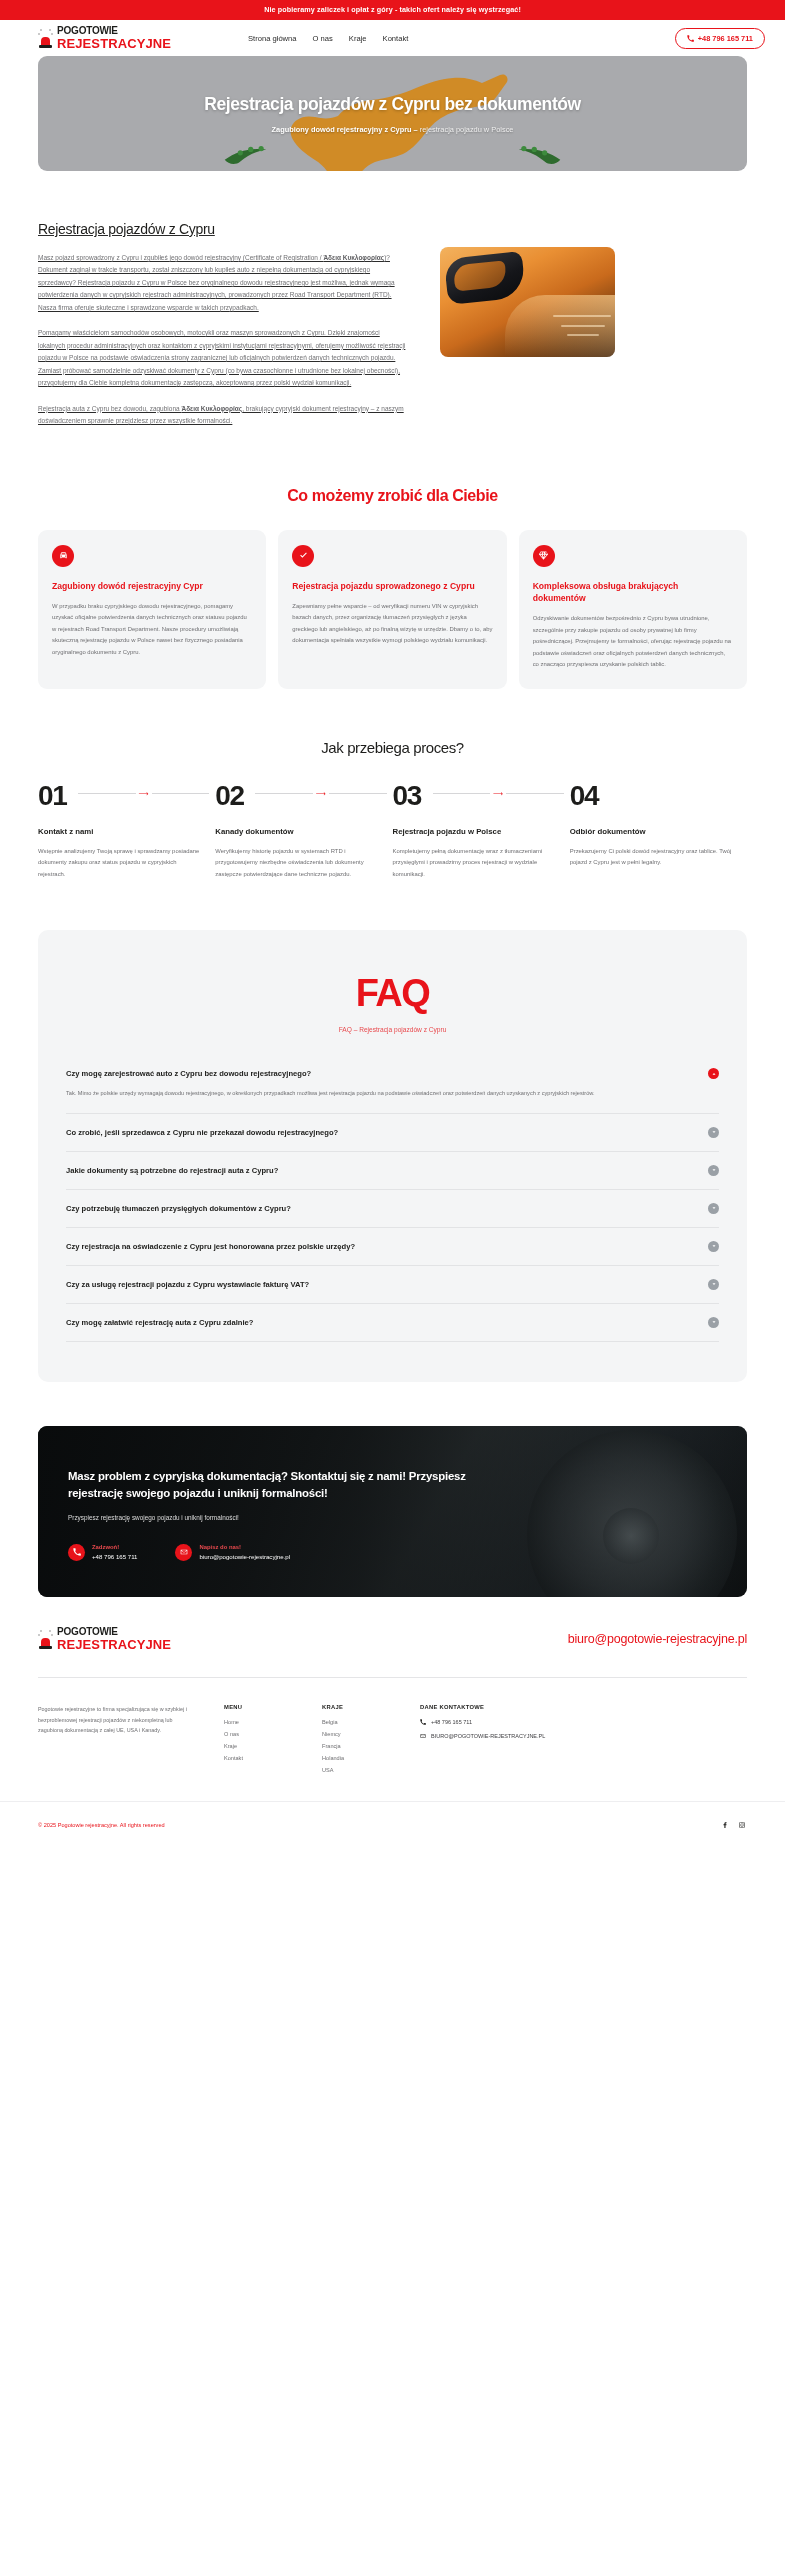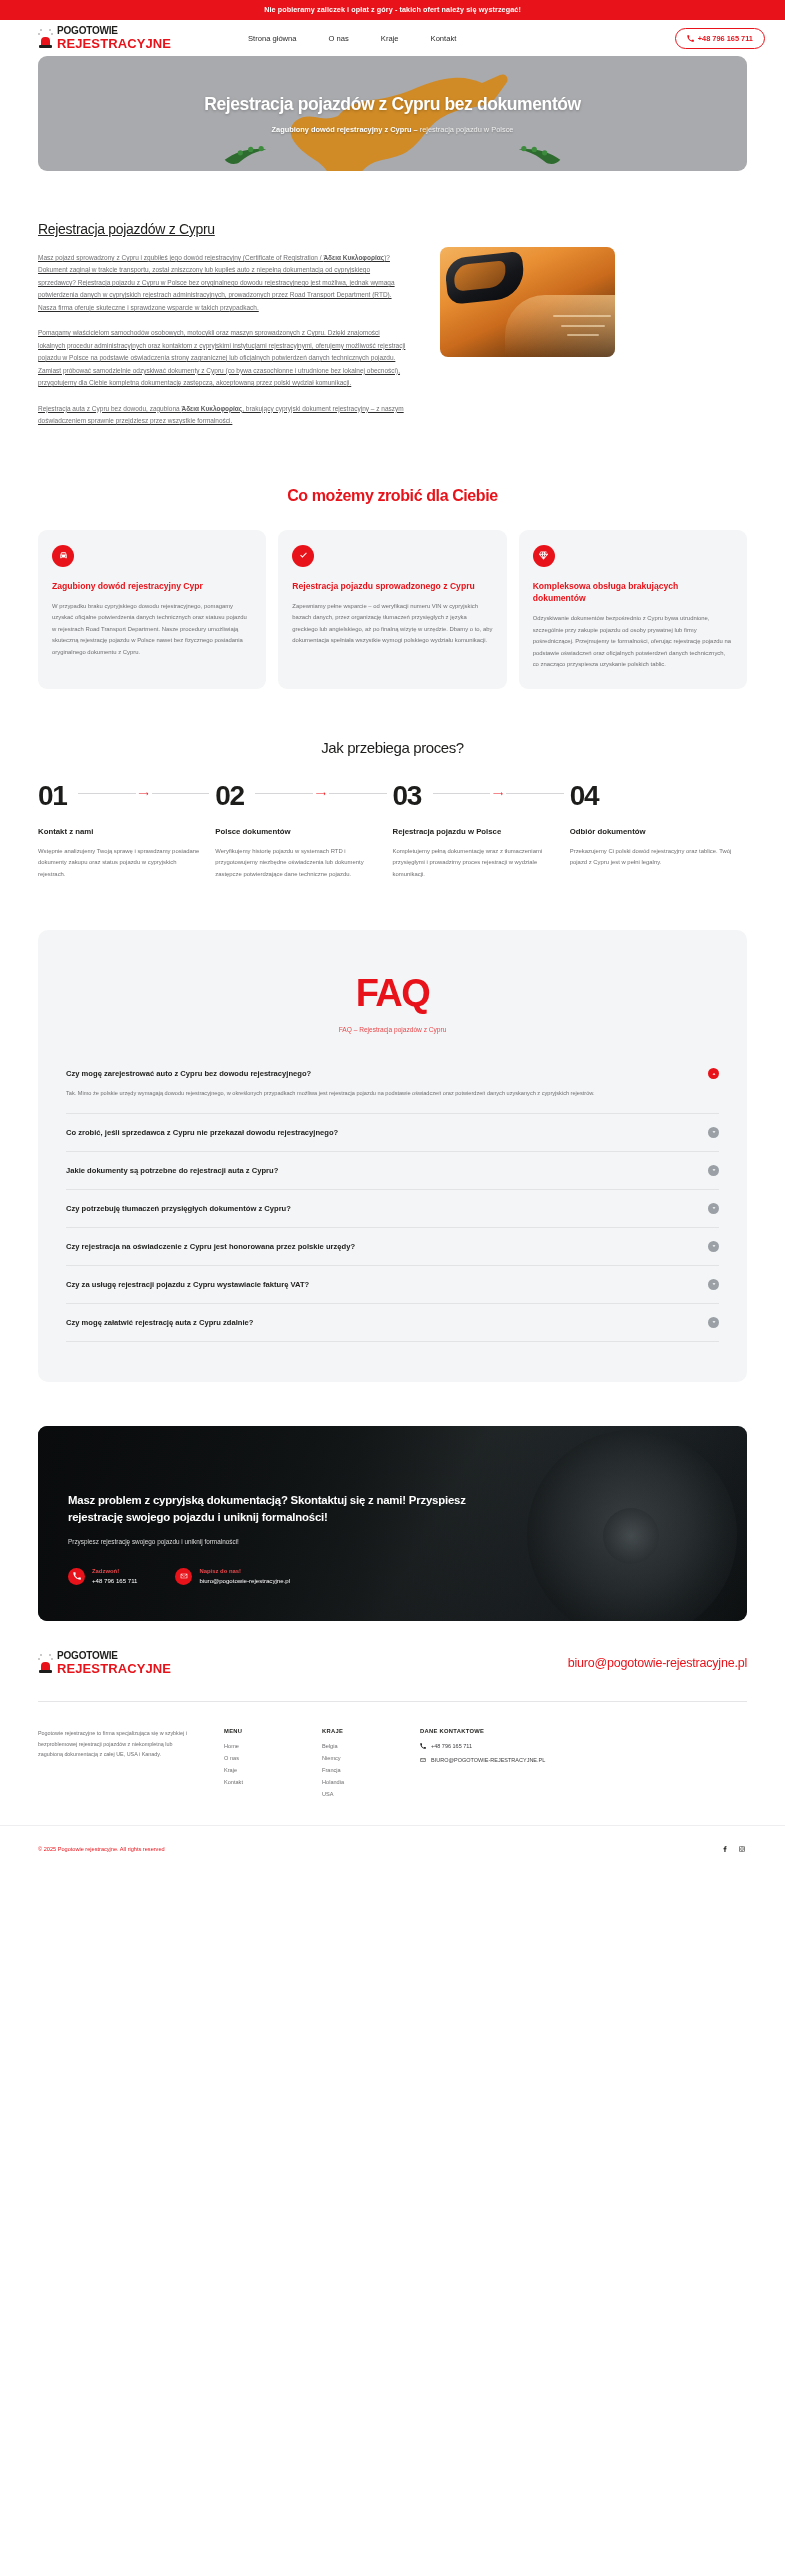--- a/index.html
+++ b/index.html
@@ -57,21 +57,21 @@
   .logo-mark .s3{right:0;top:4px;}
   .logo-mark .s4{right:2px;top:0px;}
   .logo-text { line-height:1; }
   .logo-title {
     font-size:10px; font-weight:800; color:#1d1d1b; letter-spacing:-.2px;
   }
   .logo-sub {
     font-size:13px; font-weight:700; color:#e8131a; letter-spacing:.1px; margin-top:1px;
   }
   .nav {
-    display:flex; gap:32px; margin-left:77px;
+    display:flex; gap:16px; margin-left:77px;
   }
   .nav a {
     font-size:7.6px; color:#2b2b2b; text-decoration:none; font-weight:500;
   }
   .phone-btn {
     margin-left:auto;
     display:flex; align-items:center; gap:4px;
     border:1px solid #e8131a;
     border-radius:20px;
     padding:5px 11px;
@@ -353,21 +353,21 @@
     position:absolute;
     right:88px; top:82px;
     width:56px;height:56px;border-radius:50%;
     background:radial-gradient(circle,#707a7d,#3b4245 70%);
     opacity:.7;
   }
   .cta .vign{
     position:absolute; inset:0;
     background:linear-gradient(90deg,rgba(8,10,11,.93) 0%,rgba(8,10,11,.72) 45%,rgba(8,10,11,.2) 100%);
   }
-  .cta-inner{ position:relative; z-index:2;margin-top:24px; }
+  .cta-inner{ position:relative; z-index:2; }
   .cta h2{
     color:#fff;
     font-size:11.4px;
     font-weight:700;
     line-height:1.48;
     letter-spacing:-.2px;
     max-width:430px;
   }
   .cta .cta-sub{
     color:#dcdcdc;
@@ -598,21 +598,21 @@
       <p>Wstępnie analizujemy Twoją sprawę i sprawdzamy posiadane dokumenty zakupu oraz status pojazdu w cypryjskich rejestrach.</p>
     </div>
 
     <div class="step">
       <div class="step-num">02</div>
       <div class="step-connector">
         <span class="ln"></span>
           <span class="ar">⟶</span>
           <span class="ln"></span>
       </div>
-      <h4>Polsce dokumentów</h4>
+      <h4>Kanady dokumentów</h4>
       <p>Weryfikujemy historię pojazdu w systemach RTD i przygotowujemy niezbędne oświadczenia lub dokumenty zastępcze potwierdzające dane techniczne pojazdu.</p>
     </div>
 
     <div class="step">
       <div class="step-num">03</div>
       <div class="step-connector">
         <span class="ln"></span>
           <span class="ar">⟶</span>
           <span class="ln"></span>
       </div>

